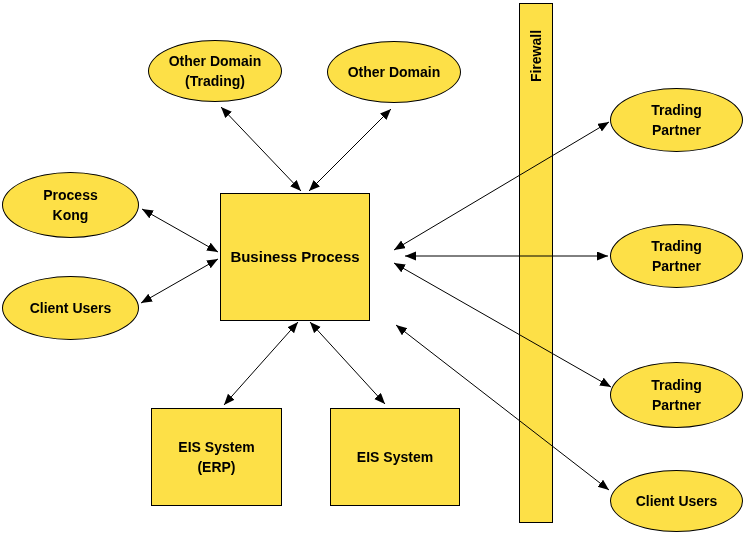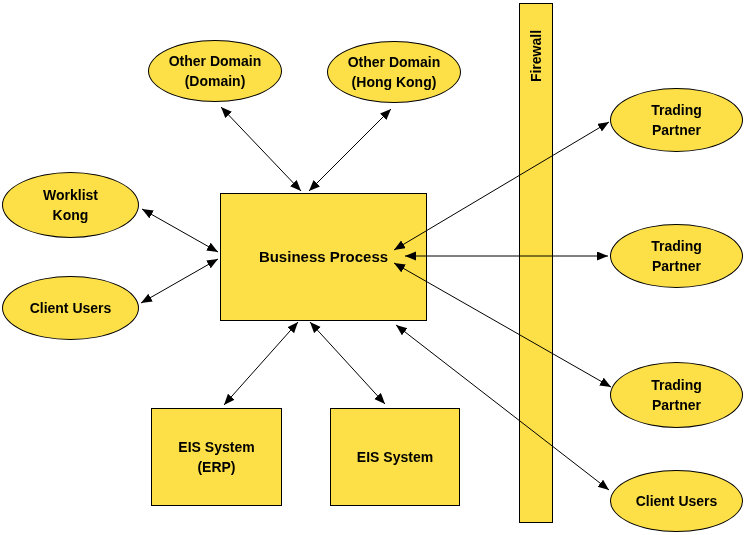--- a/index.html
+++ b/index.html
@@ -53,43 +53,42 @@
   }
 </style>
 </head>
 <body>
 
 <div class="canvas">
 
   <div class="node ellipse" style="left:148px; top:40px; width:134px; height:62px;">
     <div>
       <div>Other Domain</div>
-      <div>(Domain)</div>
+      <div>(Trading)</div>
     </div>
   </div>
 
   <div class="node ellipse" style="left:327px; top:41px; width:134px; height:62px;">
     <div>
       <div>Other Domain</div>
-      <div>(Hong Kong)</div>
     </div>
   </div>
 
   <div class="node ellipse" style="left:2px; top:172px; width:137px; height:66px;">
     <div>
-      <div>Worklist</div>
+      <div>Process</div>
       <div>Kong</div>
     </div>
   </div>
 
   <div class="node ellipse" style="left:2px; top:276px; width:137px; height:64px;">
     <div>Client Users</div>
   </div>
 
-  <div class="node" style="left:220px; top:193px; width:207px; height:128px;">
+  <div class="node" style="left:220px; top:193px; width:150px; height:128px;">
     <div class="bp-label">Business Process</div>
   </div>
 
   <div class="node" style="left:151px; top:408px; width:131px; height:98px;">
     <div>
       <div>EIS System</div>
       <div>(ERP)</div>
     </div>
   </div>
 

